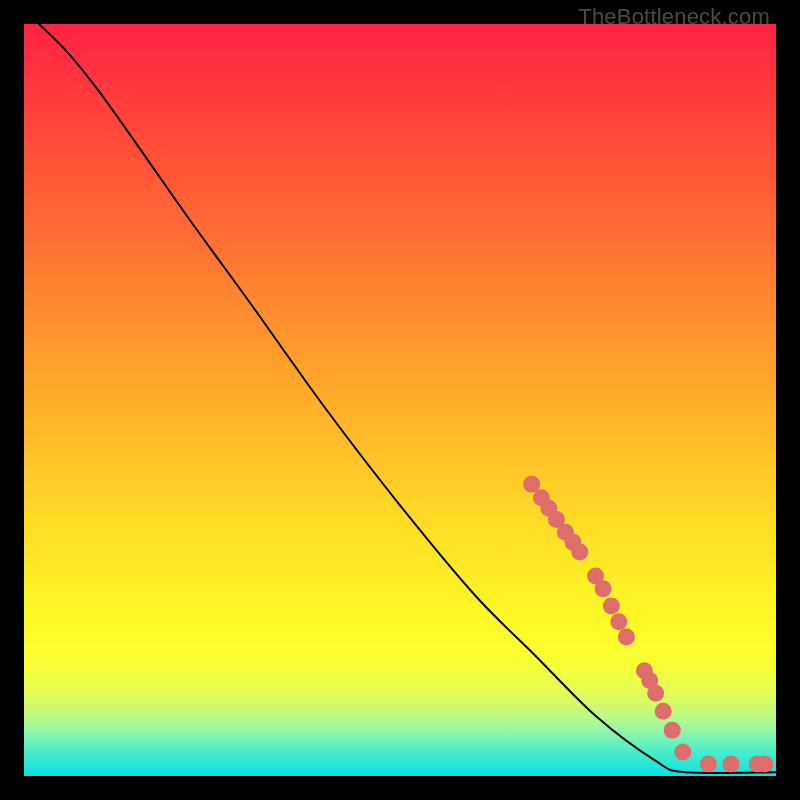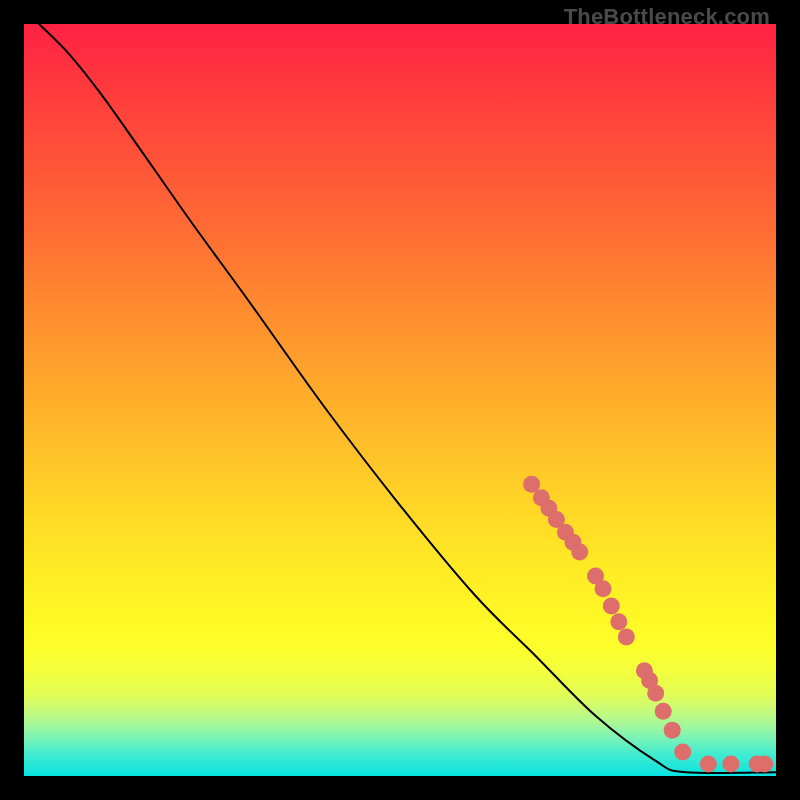--- a/index.html
+++ b/index.html
@@ -39,21 +39,21 @@
       #06e3e2 100%
     );
     overflow: hidden;
   }
   .watermark {
     position: absolute;
     top: 4px;
     right: 30px;
     color: #4a4a4a;
     font-size: 22px;
-    font-weight: 700;
+    font-weight: 400;
     letter-spacing: 0.2px;
     z-index: 20;
     margin-left: 30px;
   }
   svg.overlay {
     position: absolute;
     left: 0;
     top: 0;
     width: 100%;
     height: 100%;

